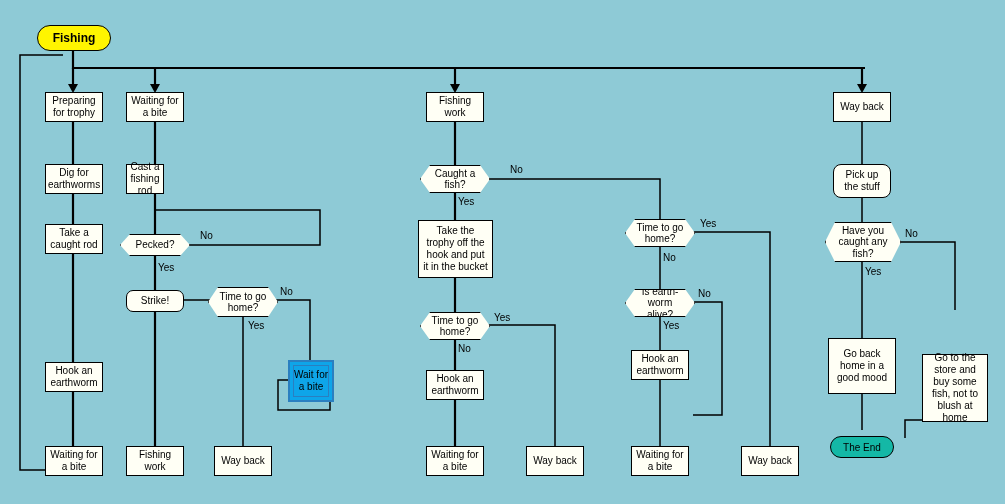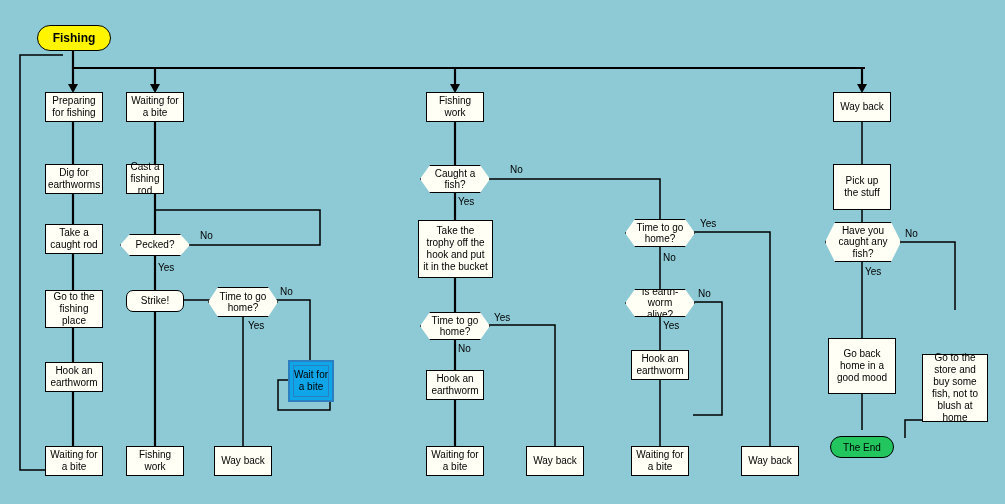--- a/index.html
+++ b/index.html
@@ -36,21 +36,21 @@
     border-radius: 14px;
     font-size: 12px;
     font-weight: bold;
     display: flex;
     align-items: center;
     justify-content: center;
     box-sizing: border-box;
   }
   .end {
     position: absolute;
-    background: #22c55e;
+    background: #14b8a6;
     border: 1px solid #000;
     border-radius: 12px;
     font-size: 10px;
     display: flex;
     align-items: center;
     justify-content: center;
     box-sizing: border-box;
   }
   .decision {
     position: absolute;
@@ -162,24 +162,23 @@
   <polyline points="73,470 20,470 20,55 63,55"></polyline>
 </svg>
 
 <div class="start" style="left:37px;top:25px;width:74px;height:26px;">Fishing</div>
 
 <div class="arrow" style="left:68px;top:84px;"></div>
 <div class="arrow" style="left:150px;top:84px;"></div>
 <div class="arrow" style="left:450px;top:84px;"></div>
 <div class="arrow" style="left:857px;top:84px;"></div>
 
-<div class="node" style="left:45px;top:92px;width:58px;height:30px;">Preparing for fishing</div>
+<div class="node" style="left:45px;top:92px;width:58px;height:30px;">Preparing for trophy</div>
 <div class="node" style="left:45px;top:164px;width:58px;height:30px;">Dig for earthworms</div>
 <div class="node" style="left:45px;top:224px;width:58px;height:30px;">Take a caught rod</div>
-<div class="node" style="left:45px;top:290px;width:58px;height:38px;">Go to the fishing place</div>
 <div class="node" style="left:45px;top:362px;width:58px;height:30px;">Hook an earthworm</div>
 <div class="node" style="left:45px;top:446px;width:58px;height:30px;">Waiting for a bite</div>
 
 <div class="node" style="left:126px;top:92px;width:58px;height:30px;">Waiting for a bite</div>
 <div class="node" style="left:126px;top:164px;width:38px;height:30px;">Cast a fishing rod</div>
 <div class="decision" style="left:120px;top:234px;width:70px;height:22px;">Pecked?</div>
 <div class="node" style="left:126px;top:290px;width:58px;height:22px;border-radius:7px;">Strike!</div>
 <div class="node" style="left:126px;top:446px;width:58px;height:30px;">Fishing work</div>
 <div class="edge-label" style="left:158px;top:262px;">Yes</div>
 <div class="edge-label" style="left:200px;top:230px;">No</div>
@@ -209,21 +208,21 @@
 <div class="decision" style="left:625px;top:289px;width:70px;height:28px;white-space:pre-line;">Is earth-
 worm alive?</div>
 <div class="edge-label" style="left:698px;top:288px;">No</div>
 <div class="edge-label" style="left:663px;top:320px;">Yes</div>
 <div class="node" style="left:631px;top:350px;width:58px;height:30px;">Hook an earthworm</div>
 <div class="node" style="left:631px;top:446px;width:58px;height:30px;">Waiting for a bite</div>
 
 <div class="node" style="left:741px;top:446px;width:58px;height:30px;">Way back</div>
 
 <div class="node" style="left:833px;top:92px;width:58px;height:30px;">Way back</div>
-<div class="node" style="left:833px;top:164px;width:58px;height:46px;">Pick up the stuff</div>
+<div class="node" style="left:833px;top:164px;width:58px;height:34px;border-radius:8px;">Pick up the stuff</div>
 <div class="decision" style="left:825px;top:222px;width:76px;height:40px;">Have you caught any fish?</div>
 <div class="edge-label" style="left:865px;top:266px;">Yes</div>
 <div class="edge-label" style="left:905px;top:228px;">No</div>
 <div class="node" style="left:828px;top:310px;width:68px;height:56px;margin-top:28px;">Go back home in a good mood</div>
 <div class="end" style="left:830px;top:436px;width:64px;height:22px;">The End</div>
 
 <div class="node" style="left:922px;top:310px;width:66px;height:68px;margin-top:44px;">Go to the store and buy some fish, not to blush at home</div>
 
 </div>
 

